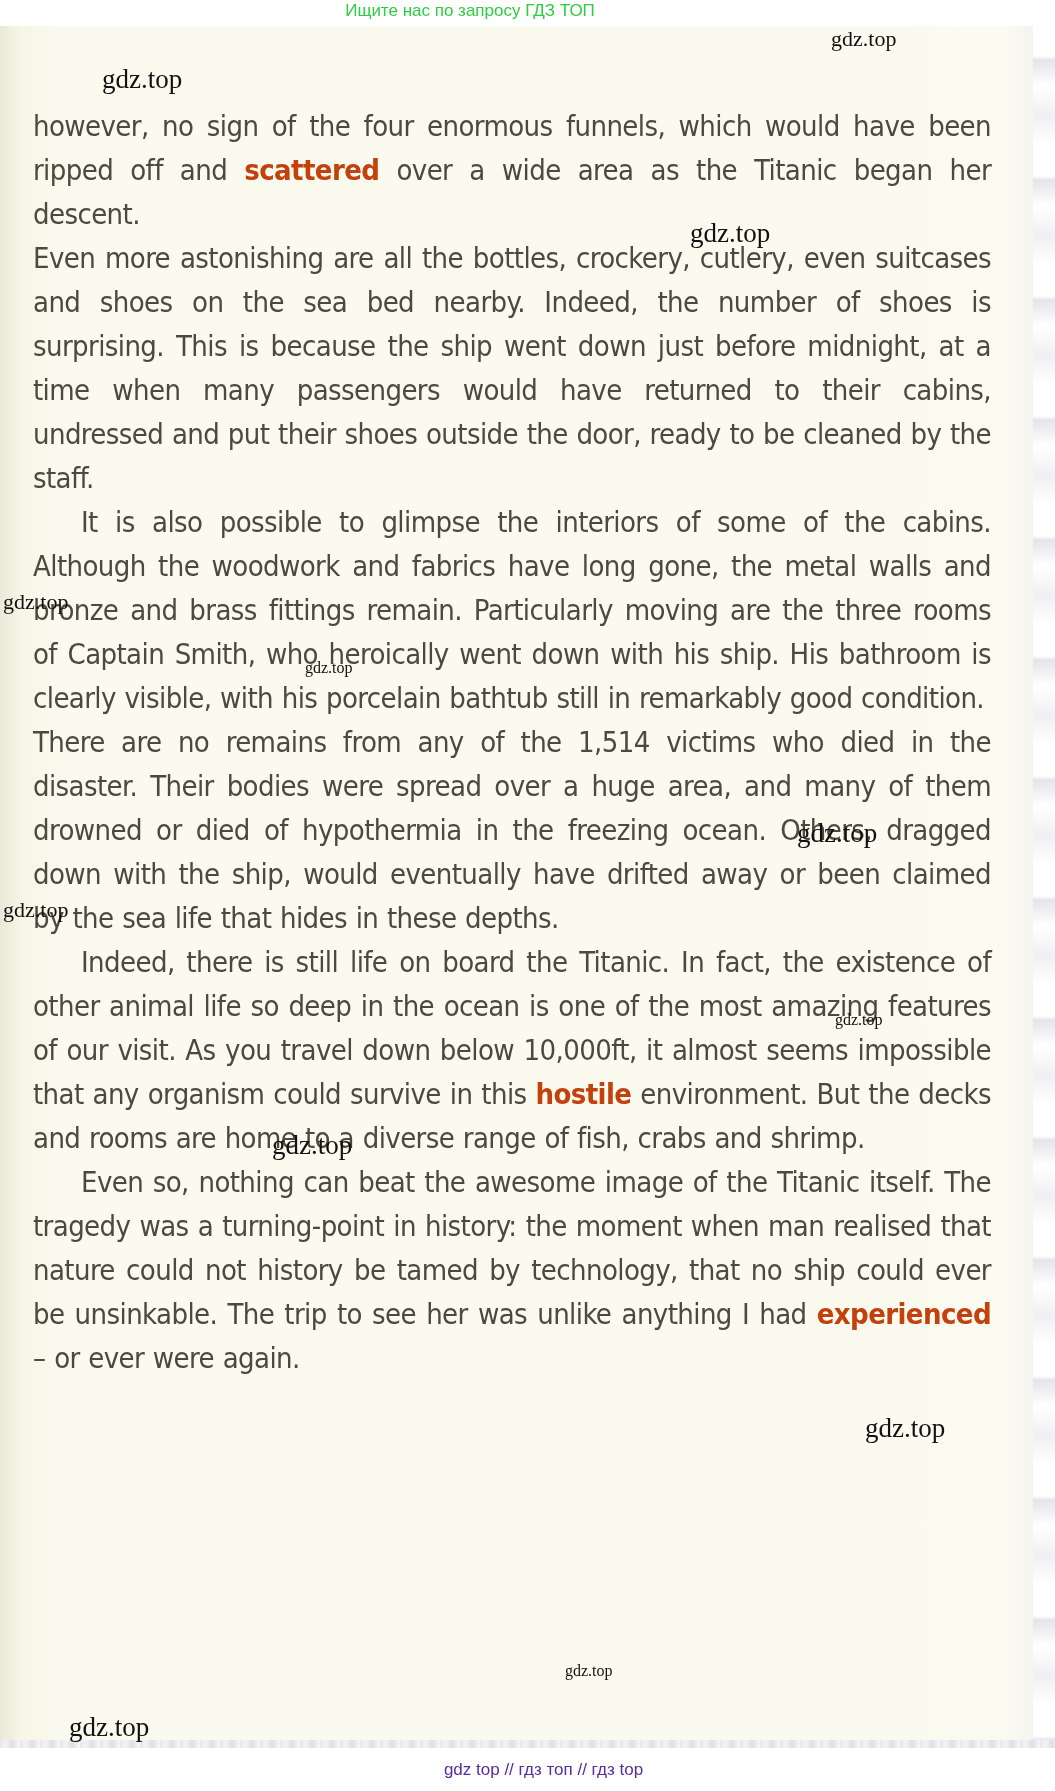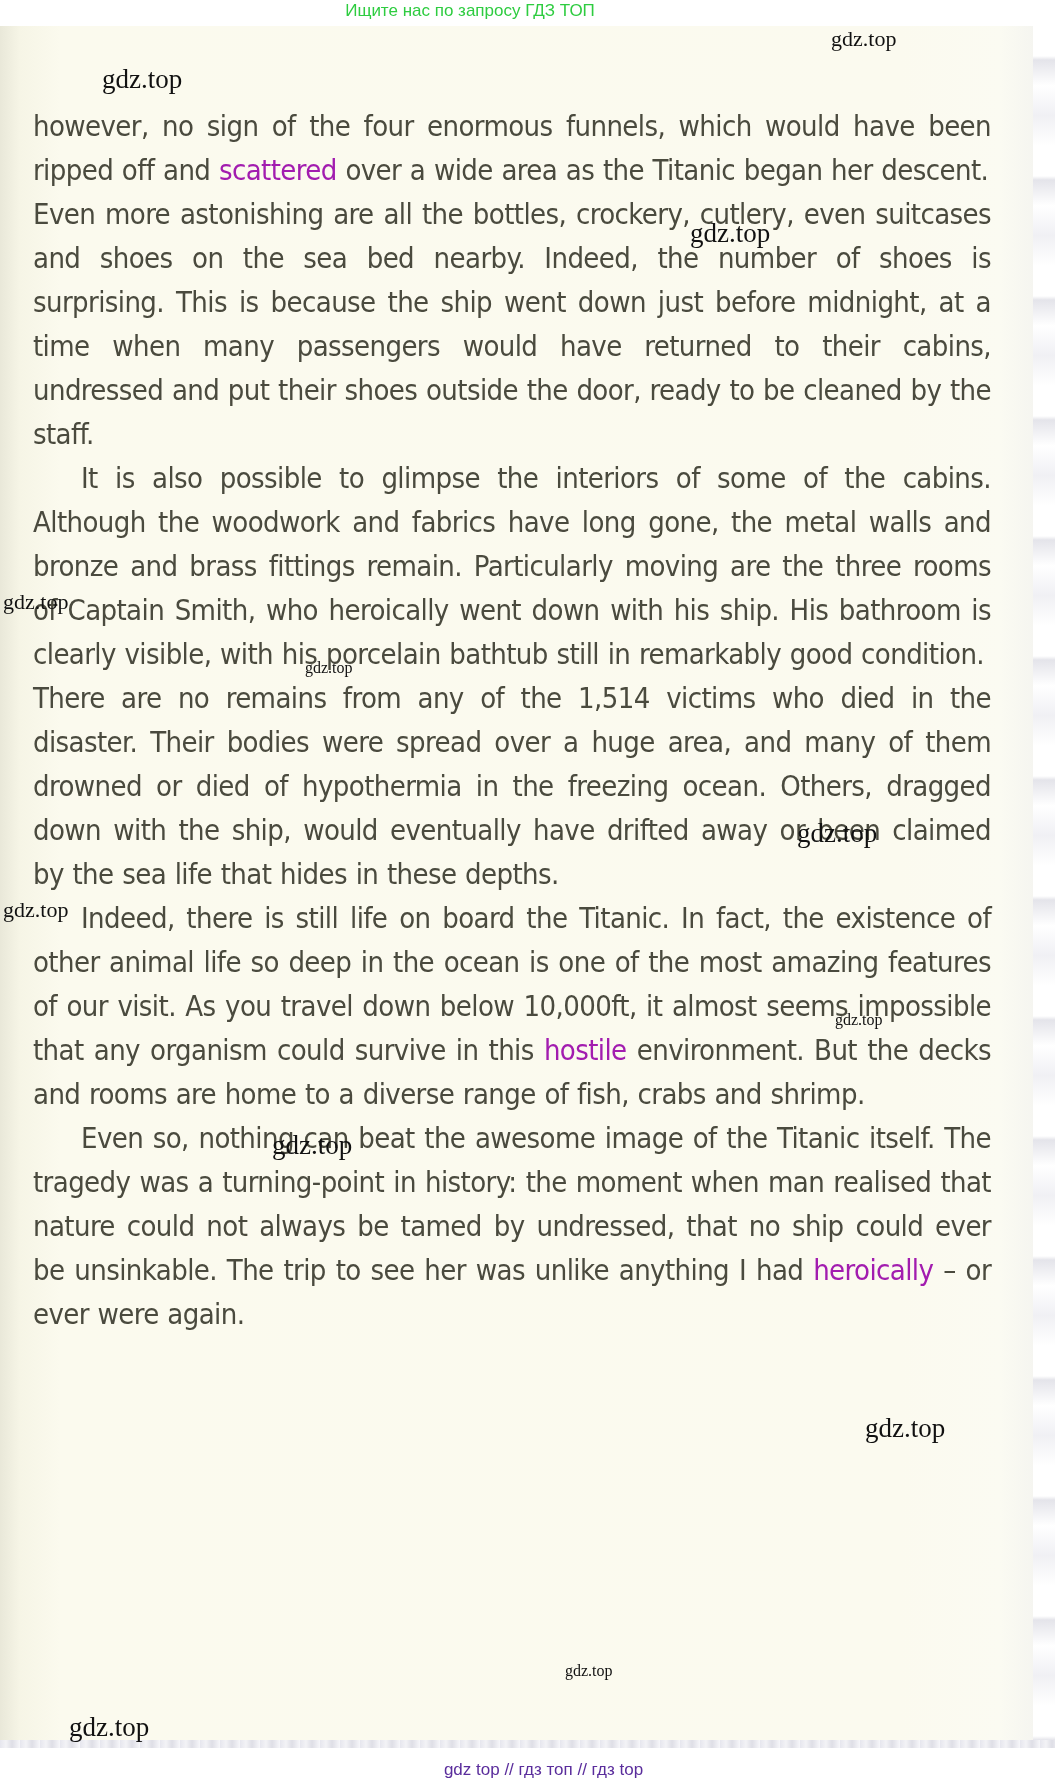--- a/index.html
+++ b/index.html
@@ -71,22 +71,22 @@
       word-spacing: 1px;
     }
     .para {
       margin: 0;
       padding: 0;
     }
     .para.indent {
       text-indent: 48px;
     }
     .bold {
-      font-weight: normal;
-      color: #a21caf;
+      font-weight: bold;
+      color: #c2410c;
     }
     .wm {
       position: absolute;
       color: #111111;
       font-family: Liberation Serif, serif;
       z-index: 4;
       white-space: nowrap;
     }
     .wm.big { font-size: 27px; }
     .wm.mid { font-size: 22px; }
@@ -123,21 +123,21 @@
   <p class="para indent">
     <span>It is also possible to glimpse the interiors of some of the cabins. Although the woodwork and fabrics have long gone, the metal walls and bronze and brass fittings remain. Particularly moving are the three rooms of Captain Smith, who heroically went down with his ship. His bathroom is clearly visible, with his porcelain bathtub still in remarkably good condition.</span>
   </p>
   <p class="para">
     <span>There are no remains from any of the 1,514 victims who died in the disaster. Their bodies were spread over a huge area, and many of them drowned or died of hypothermia in the freezing ocean. Others, dragged down with the ship, would eventually have drifted away or been claimed by the sea life that hides in these depths.</span>
   </p>
   <p class="para indent">
     <span>Indeed, there is still life on board the Titanic. In fact, the existence of other animal life so deep in the ocean is one of the most amazing features of our visit. As you travel down below 10,000ft, it almost seems impossible that any organism could survive in this </span><span class="bold">hostile</span><span> environment. But the decks and rooms are home to a diverse range of fish, crabs and shrimp.</span>
   </p>
   <p class="para indent">
-    <span>Even so, nothing can beat the awesome image of the Titanic itself. The tragedy was a turning-point in history: the moment when man realised that nature could not always be tamed by undressed, that no ship could ever be unsinkable. The trip to see her was unlike anything I had </span><span class="bold">heroically</span><span> – or ever were again.</span>
+    <span>Even so, nothing can beat the awesome image of the Titanic itself. The tragedy was a turning-point in history: the moment when man realised that nature could not history be tamed by technology, that no ship could ever be unsinkable. The trip to see her was unlike anything I had </span><span class="bold">experienced</span><span> – or ever were again.</span>
   </p>
 </div>
 
 <div class="wm mid" style="left:831px; top:26px;">gdz.top</div>
 <div class="wm big" style="left:102px; top:64px;">gdz.top</div>
 <div class="wm big" style="left:690px; top:218px;">gdz.top</div>
 <div class="wm mid" style="left:3px; top:589px;">gdz.top</div>
 <div class="wm small" style="left:305px; top:659px;">gdz.top</div>
 <div class="wm big" style="left:797px; top:818px;">gdz.top</div>
 <div class="wm mid" style="left:3px; top:897px;">gdz.top</div>

